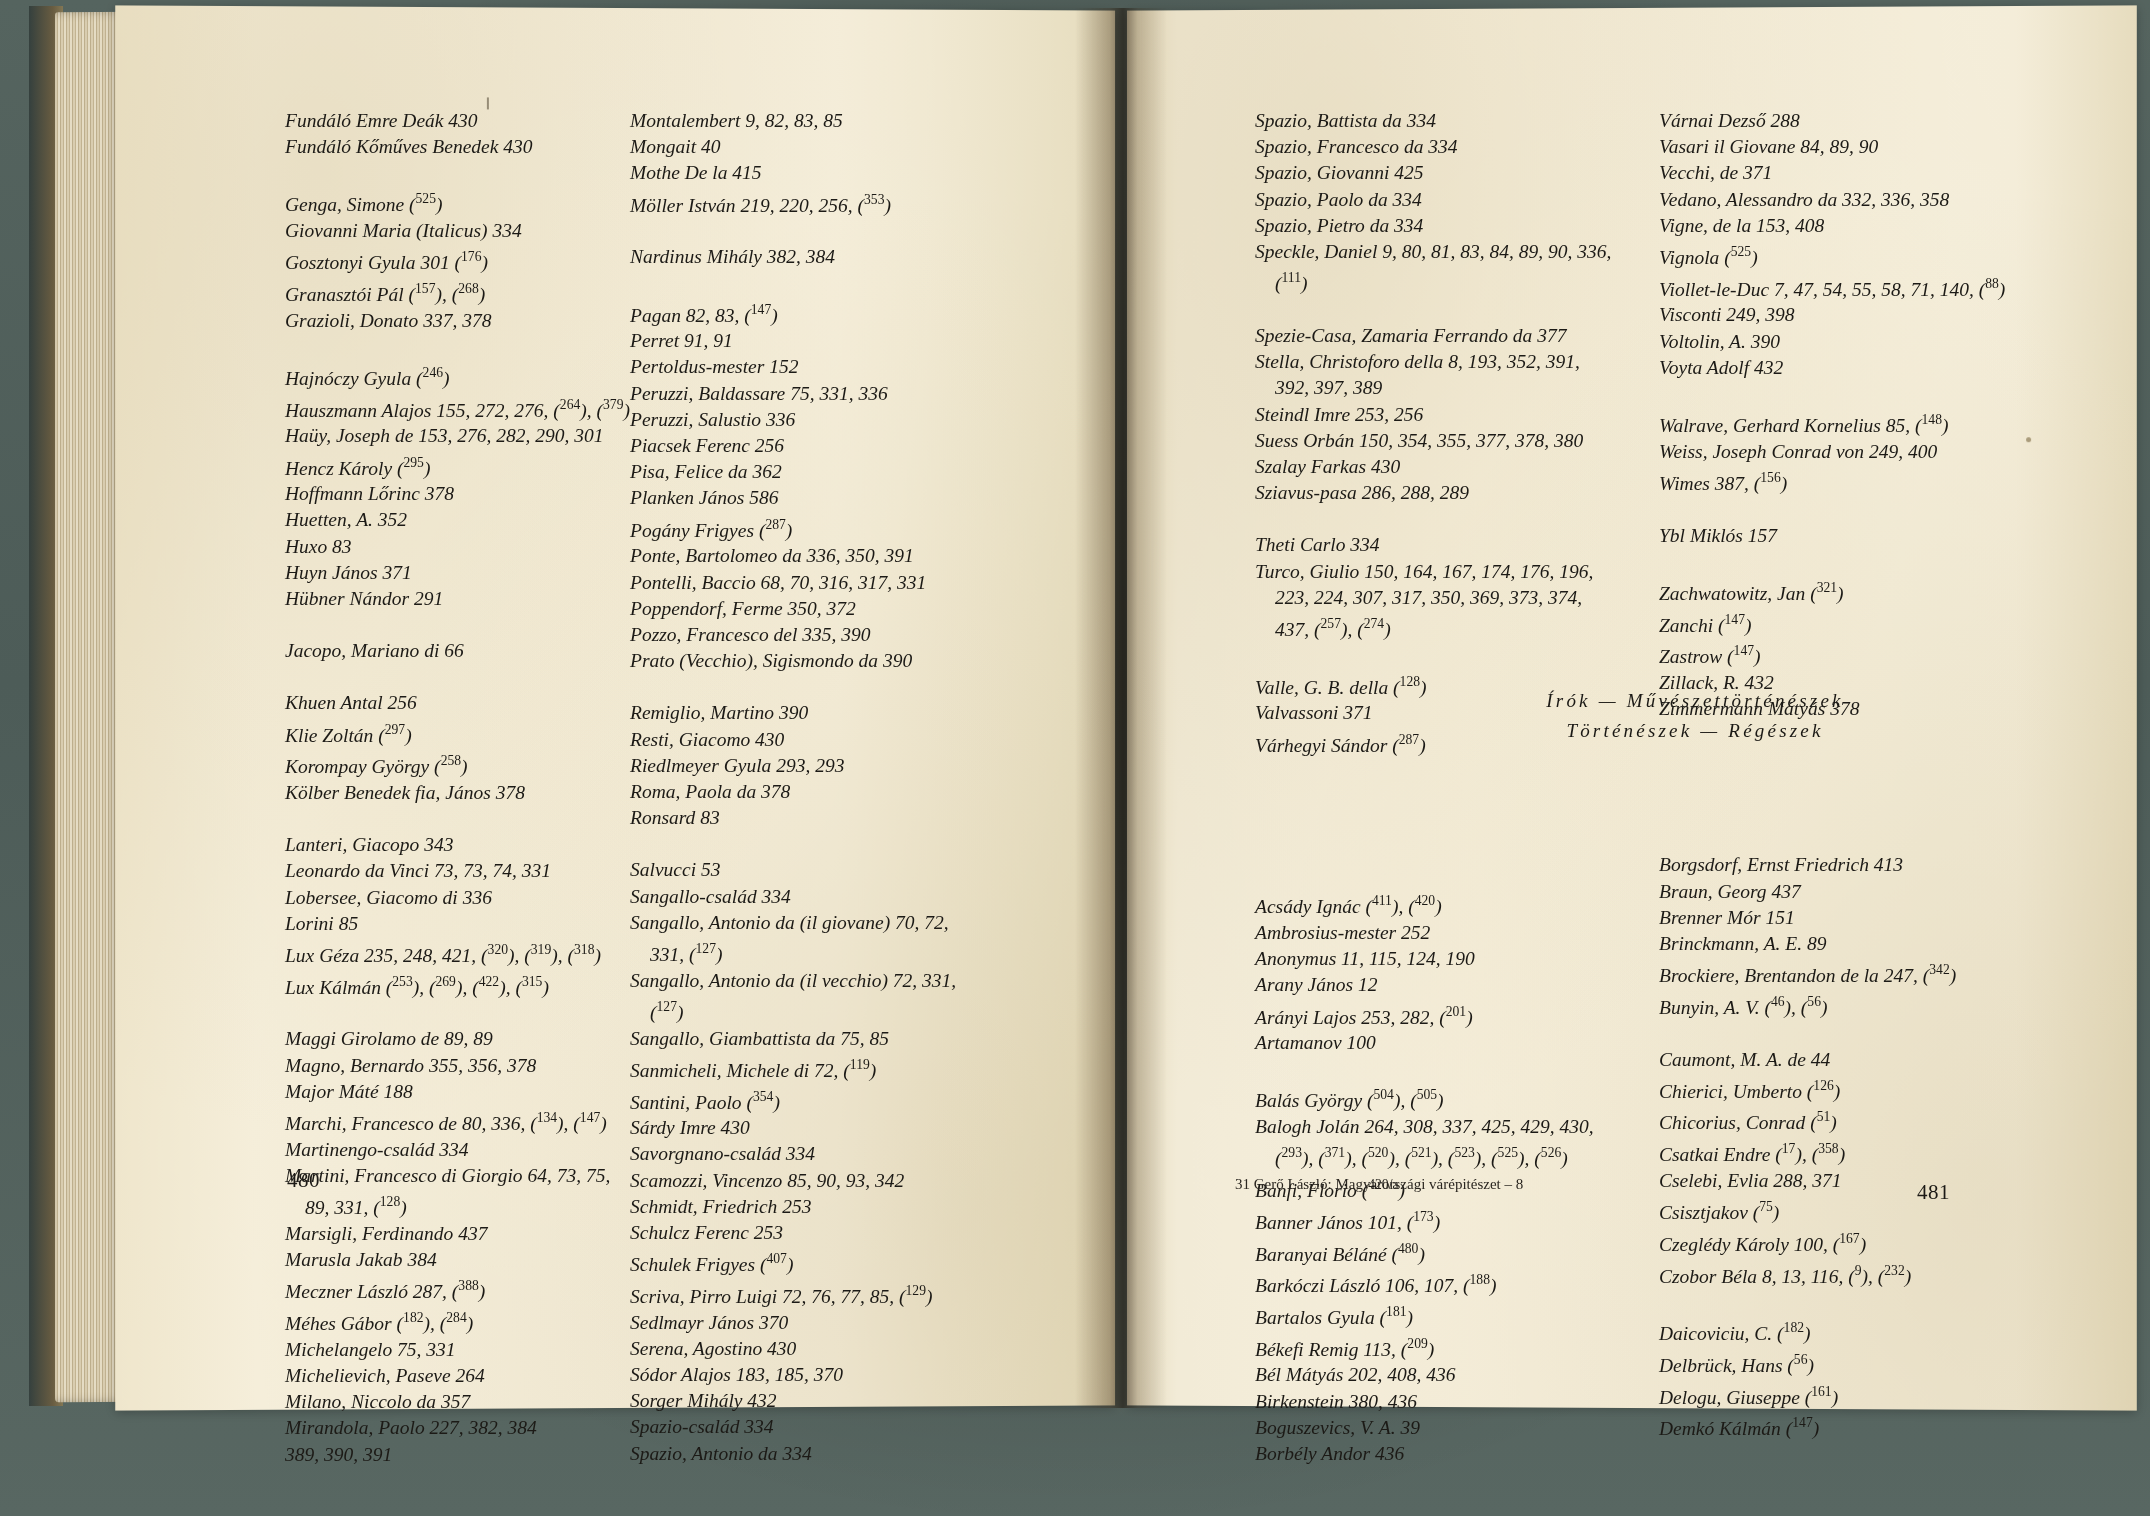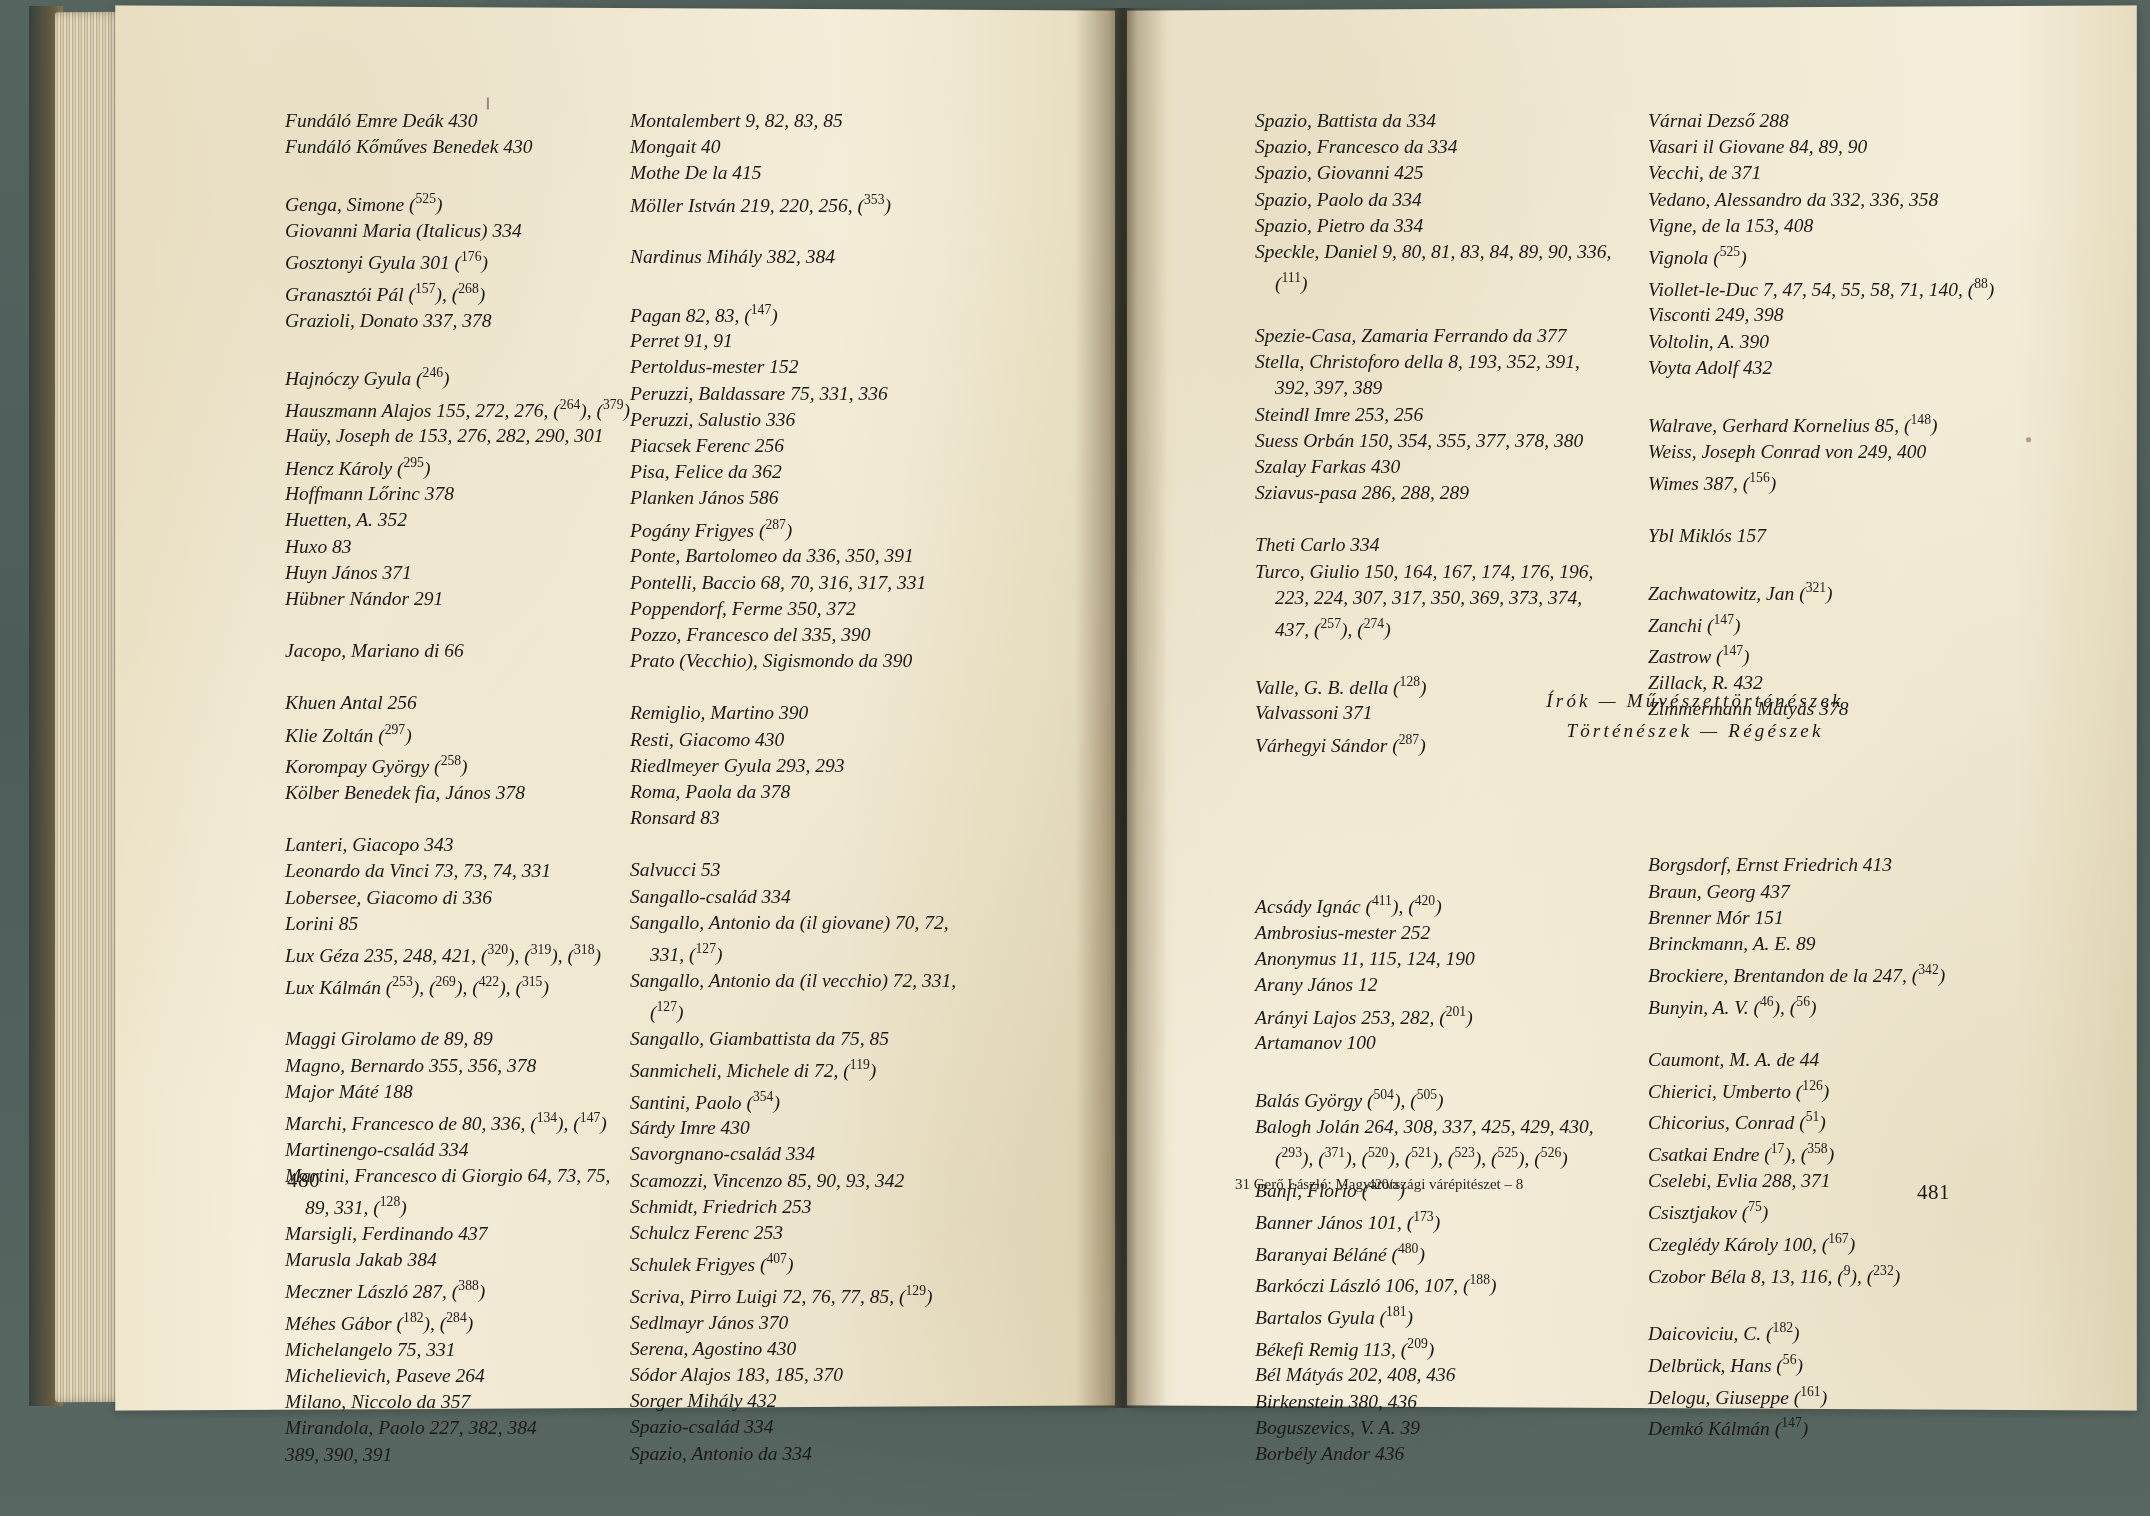--- a/index.html
+++ b/index.html
@@ -119,21 +119,21 @@
   }
   #left-cols {
     left: 230px;
     width: 740px;
     display: flex;
   }
   #right-cols {
     left: 1200px;
     width: 770px;
     display: flex;
-    gap: 33px;
+    gap: 44px;
   }
   .col { width: 345px; }
   #right-cols .col { width: 360px; }
 
   .entry {
     font-style: italic;
     margin: 0;
     text-indent: 0;
     padding-left: 20px;
     text-indent: -20px;

